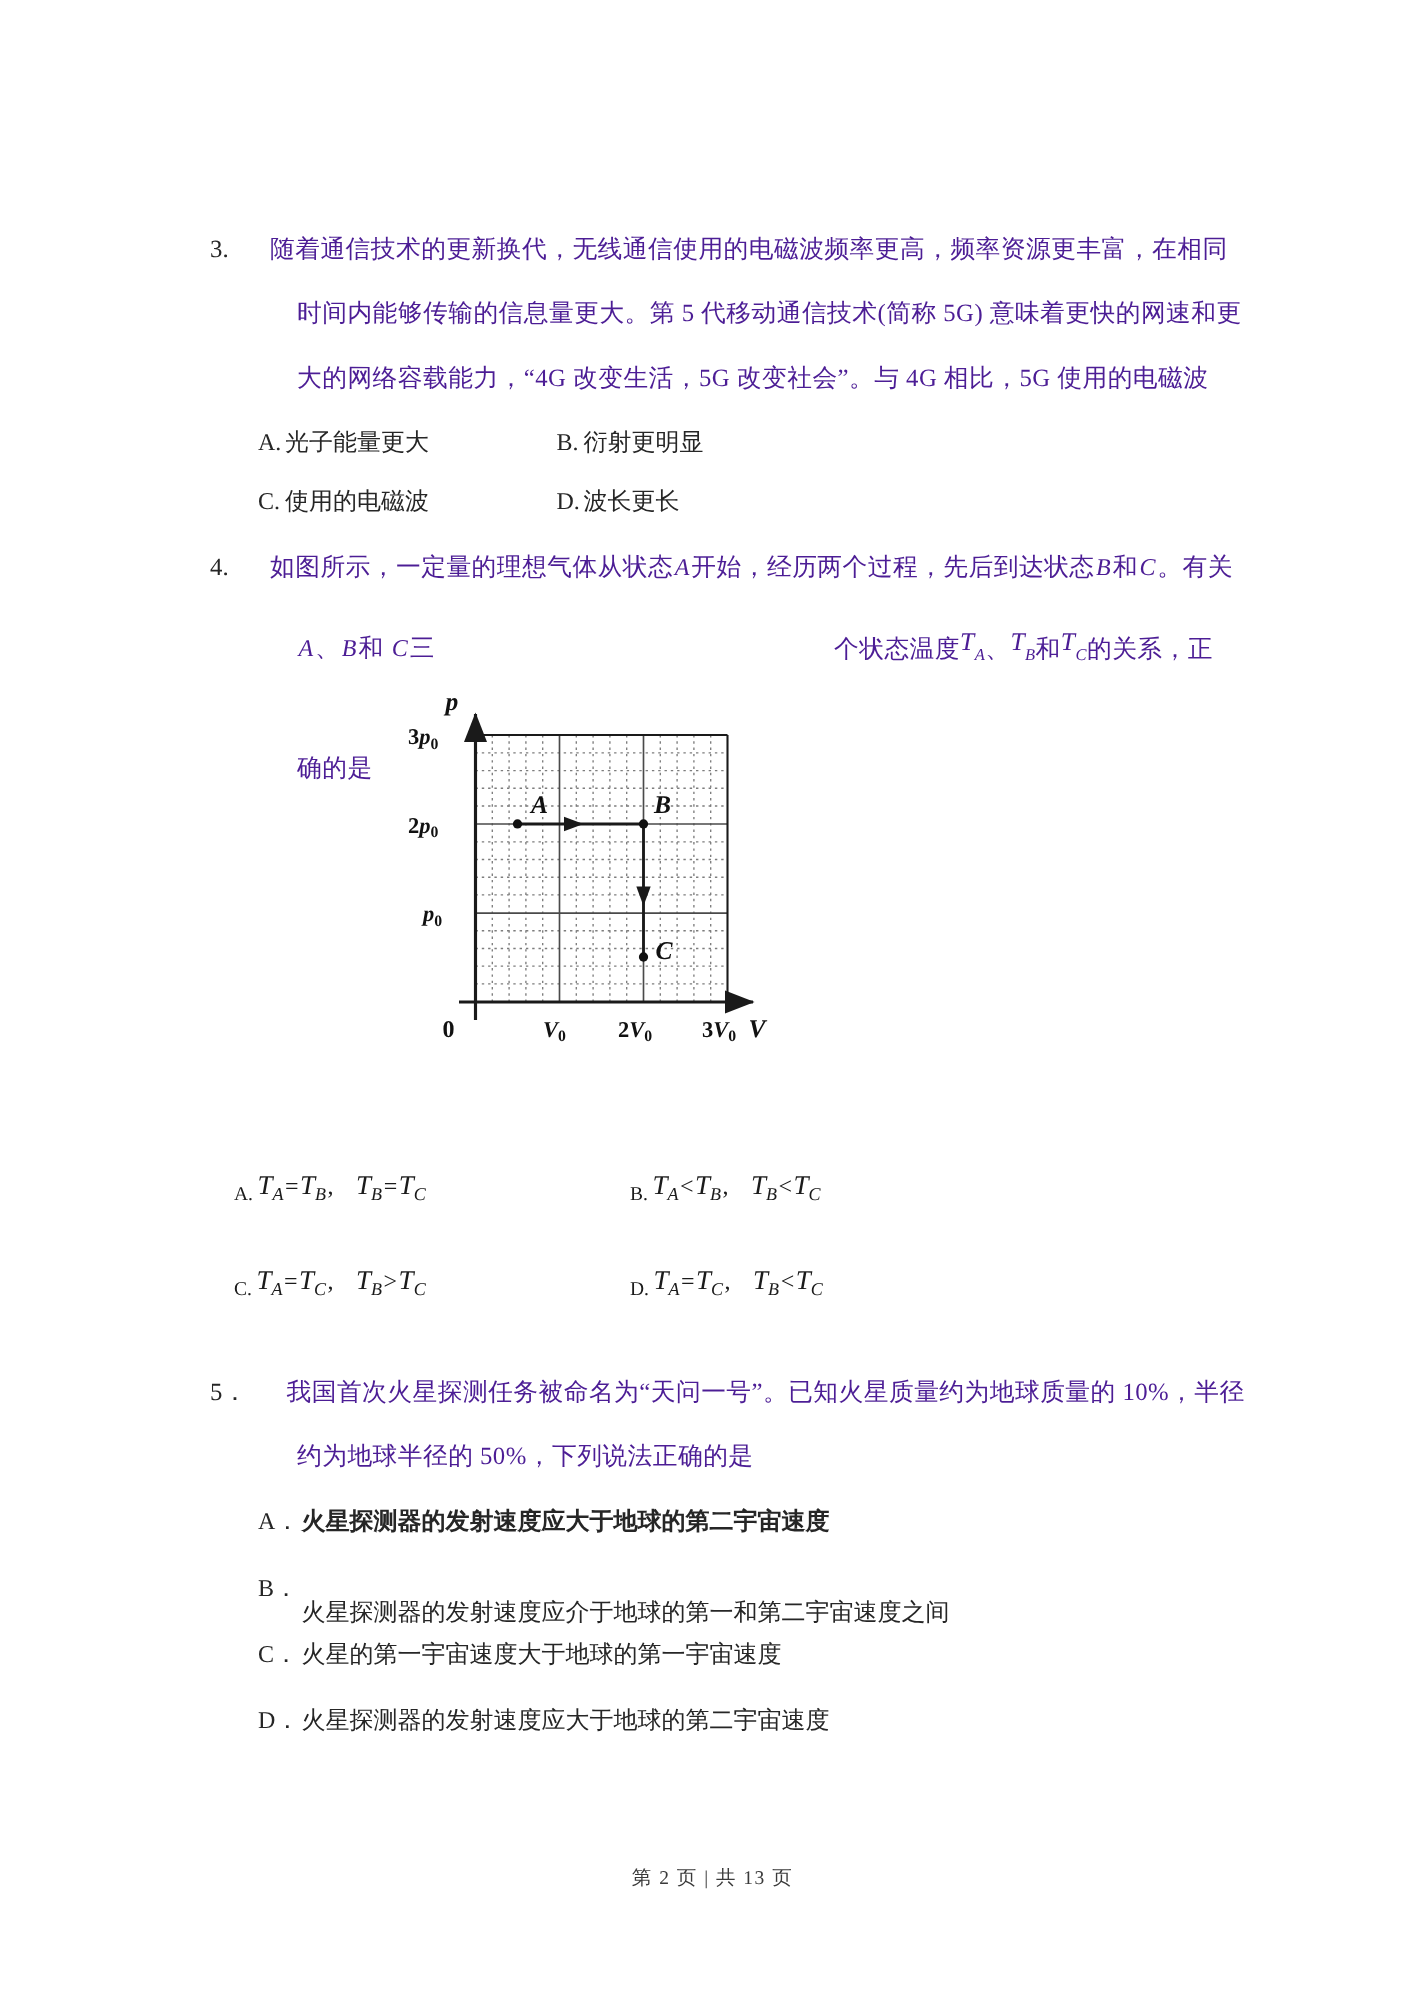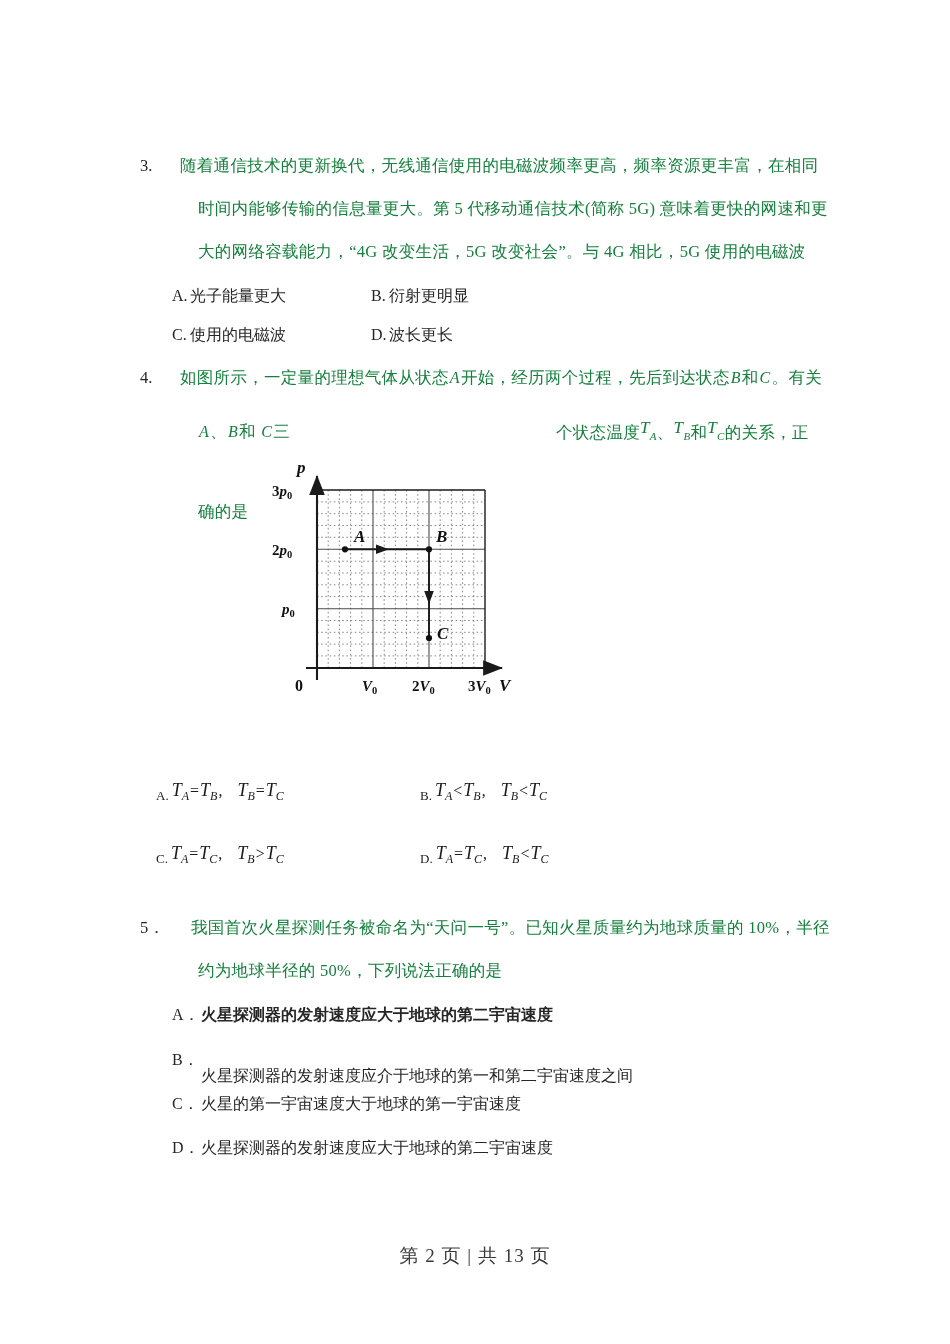--- a/index.html
+++ b/index.html
@@ -23,21 +23,21 @@
     height: 1344px;
   }
 
   
   .qline {
     position: absolute;
     font-size: 16.5px;
     line-height: 1;
     letter-spacing: 0.3px;
     white-space: nowrap;
-    color: #15803d;
+    color: #4c1d95;
     padding-left: 26px;
   }
   .qnum {
     position: absolute;
     font-size: 16.5px;
     line-height: 1;
     white-space: nowrap;
     color: #262626;
   }
   .opt {
@@ -109,21 +109,21 @@
   }
   #figure svg { display: block; }
 
   
   .footer {
     position: absolute;
     left: 0;
     top: 1243px;
     width: 950px;
     text-align: center;
-    font-size: 19px;
+    font-size: 13px;
     color: #3a3a3a;
     letter-spacing: 1px;
   }
 </style>
 </head>
 <body>
 
 <div class="page">
 
   <div>

